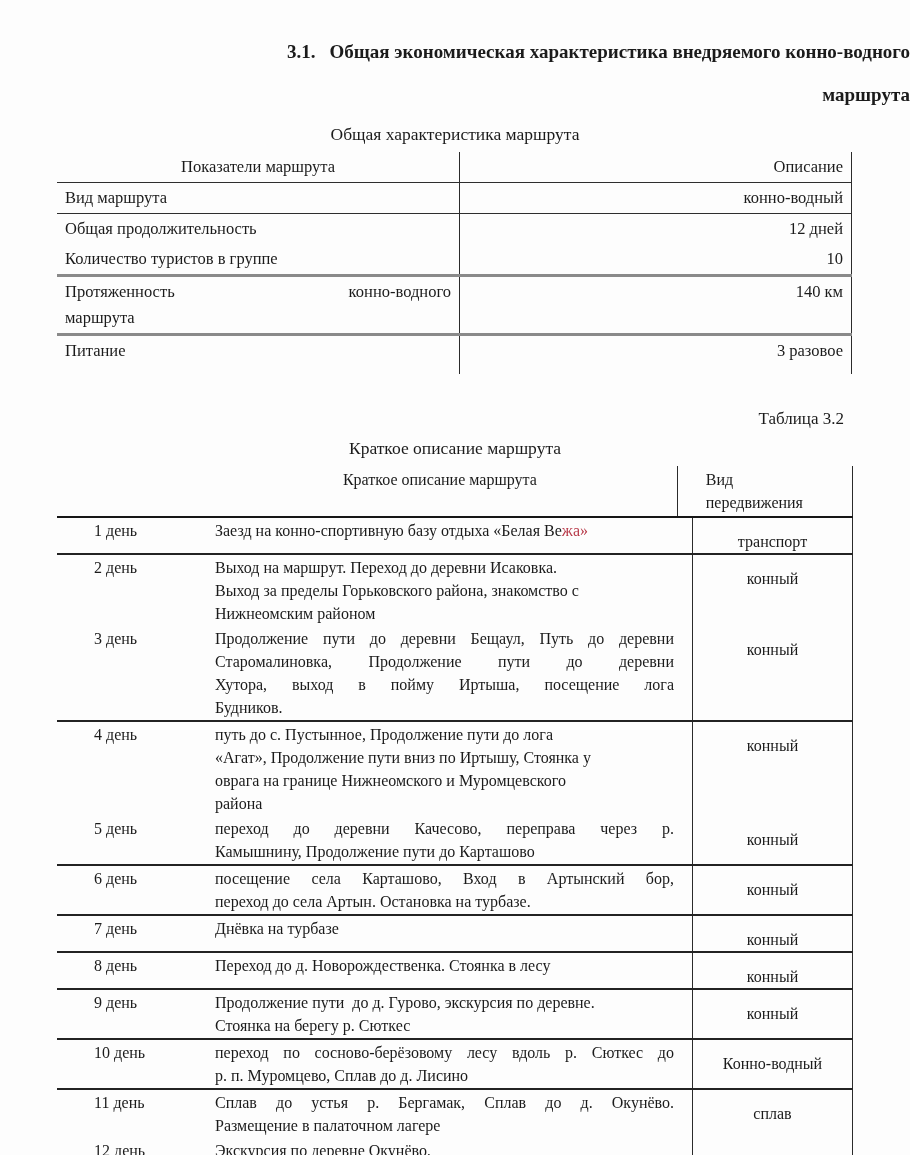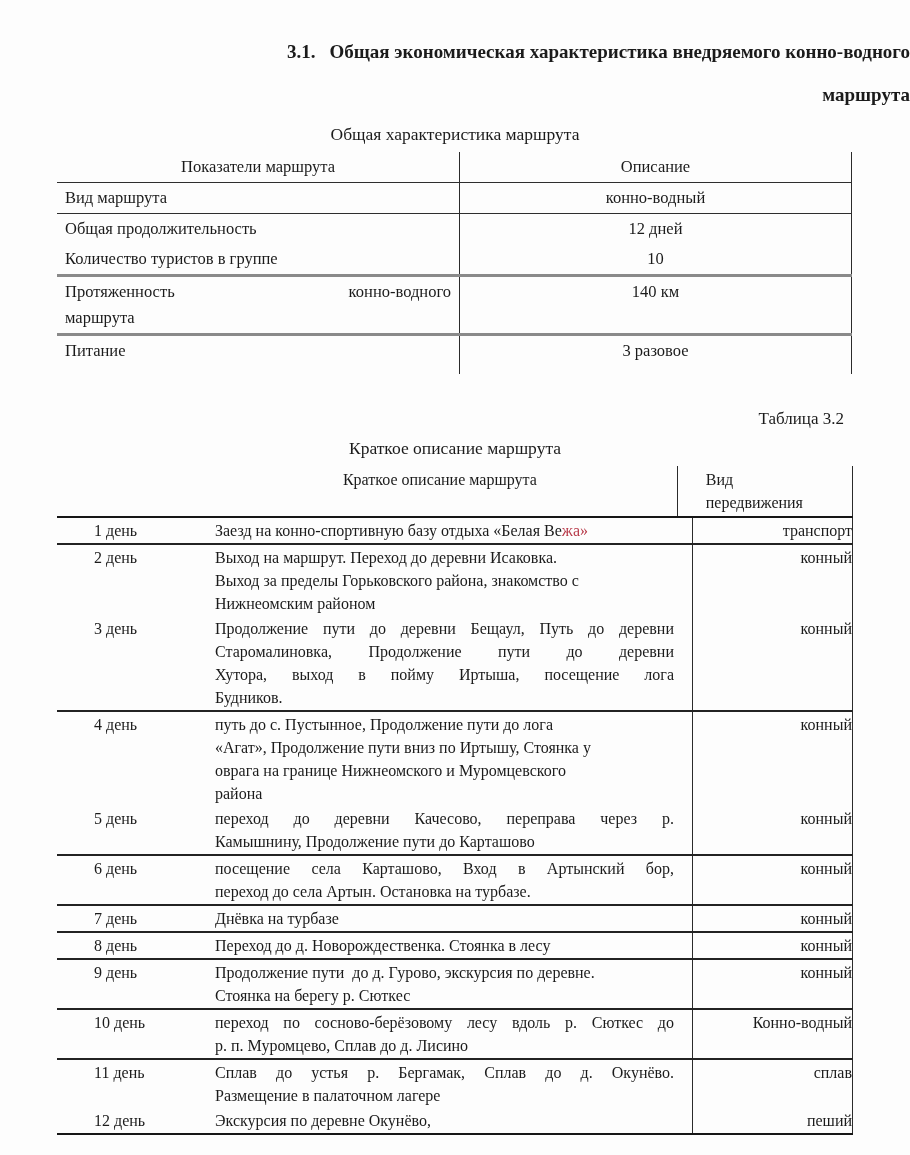--- a/index.html
+++ b/index.html
@@ -13,35 +13,35 @@
   .heading{padding-top:30px;text-align:right;font-weight:bold;font-size:19px;line-height:43px;}
   .heading .num{margin-right:14px;}
   .tcaption{text-align:right;padding-right:66px;font-size:17px;line-height:22px;margin-top:3px;}
   .tcaption.c2{margin-top:34px;}
   .ttitle{text-align:center;font-size:17.5px;line-height:22px;margin-top:7px;margin-bottom:7px;}
   
   .table1{margin-left:57px;width:795px;font-size:16.5px;}
   .t1row{display:flex;}
   .t1c{box-sizing:border-box;line-height:26px;padding:2px 8px;border-right:1.6px solid #2b2b2b;}
   .t1l{width:403px;}
-  .t1r{width:392px;text-align:center;}
+  .t1r{width:392px;text-align:right;}
   .t1head .t1l{text-align:center;}
   .bthin{border-bottom:1.6px solid #2e2e2e;}
   .bgray{border-bottom:3px solid #8a8a8a;font-family:Liberation Serif, serif;}
   .t1last .t1c{padding-bottom:10px;}
   .stretch{text-align:justify;text-align-last:justify;}
   
   .table2{margin-left:57px;width:796px;font-size:16px;margin-top:2px;}
   .t2row{display:flex;}
   .t2group{border-bottom:2px solid #232323;}
   .t2head{border-bottom:2.6px solid #161616;}
   .t2last{border-bottom:2.6px solid #161616;}
   .dcol{box-sizing:border-box;width:146px;padding:1px 4px 0 37px;line-height:23px;}
   .desc{box-sizing:border-box;width:490px;padding:1px 18px 1px 12px;line-height:23px;border-right:1.6px solid #2b2b2b;}
-  .mcol{box-sizing:border-box;width:160px;text-align:right;padding-top:1px;line-height:23px;border-right:1.6px solid #2b2b2b;}
+  .mcol{box-sizing:border-box;width:160px;text-align:center;padding-top:12px;line-height:23px;border-right:1.6px solid #2b2b2b;}
   .dline{min-height:23px;}
   .hleft{box-sizing:border-box;width:636px;padding:2px 0 2px 146px;text-align:center;line-height:23px;border-right:1.6px solid #2b2b2b;}
   .hmode{box-sizing:border-box;width:160px;padding:2px 0 2px 8px;text-align:left;line-height:23px;border-right:1.6px solid #2b2b2b;margin-left:20px;}
   .red{color:#b83c4b;}
 </style>
 </head>
 <body>
 
 <div class="page">
 

